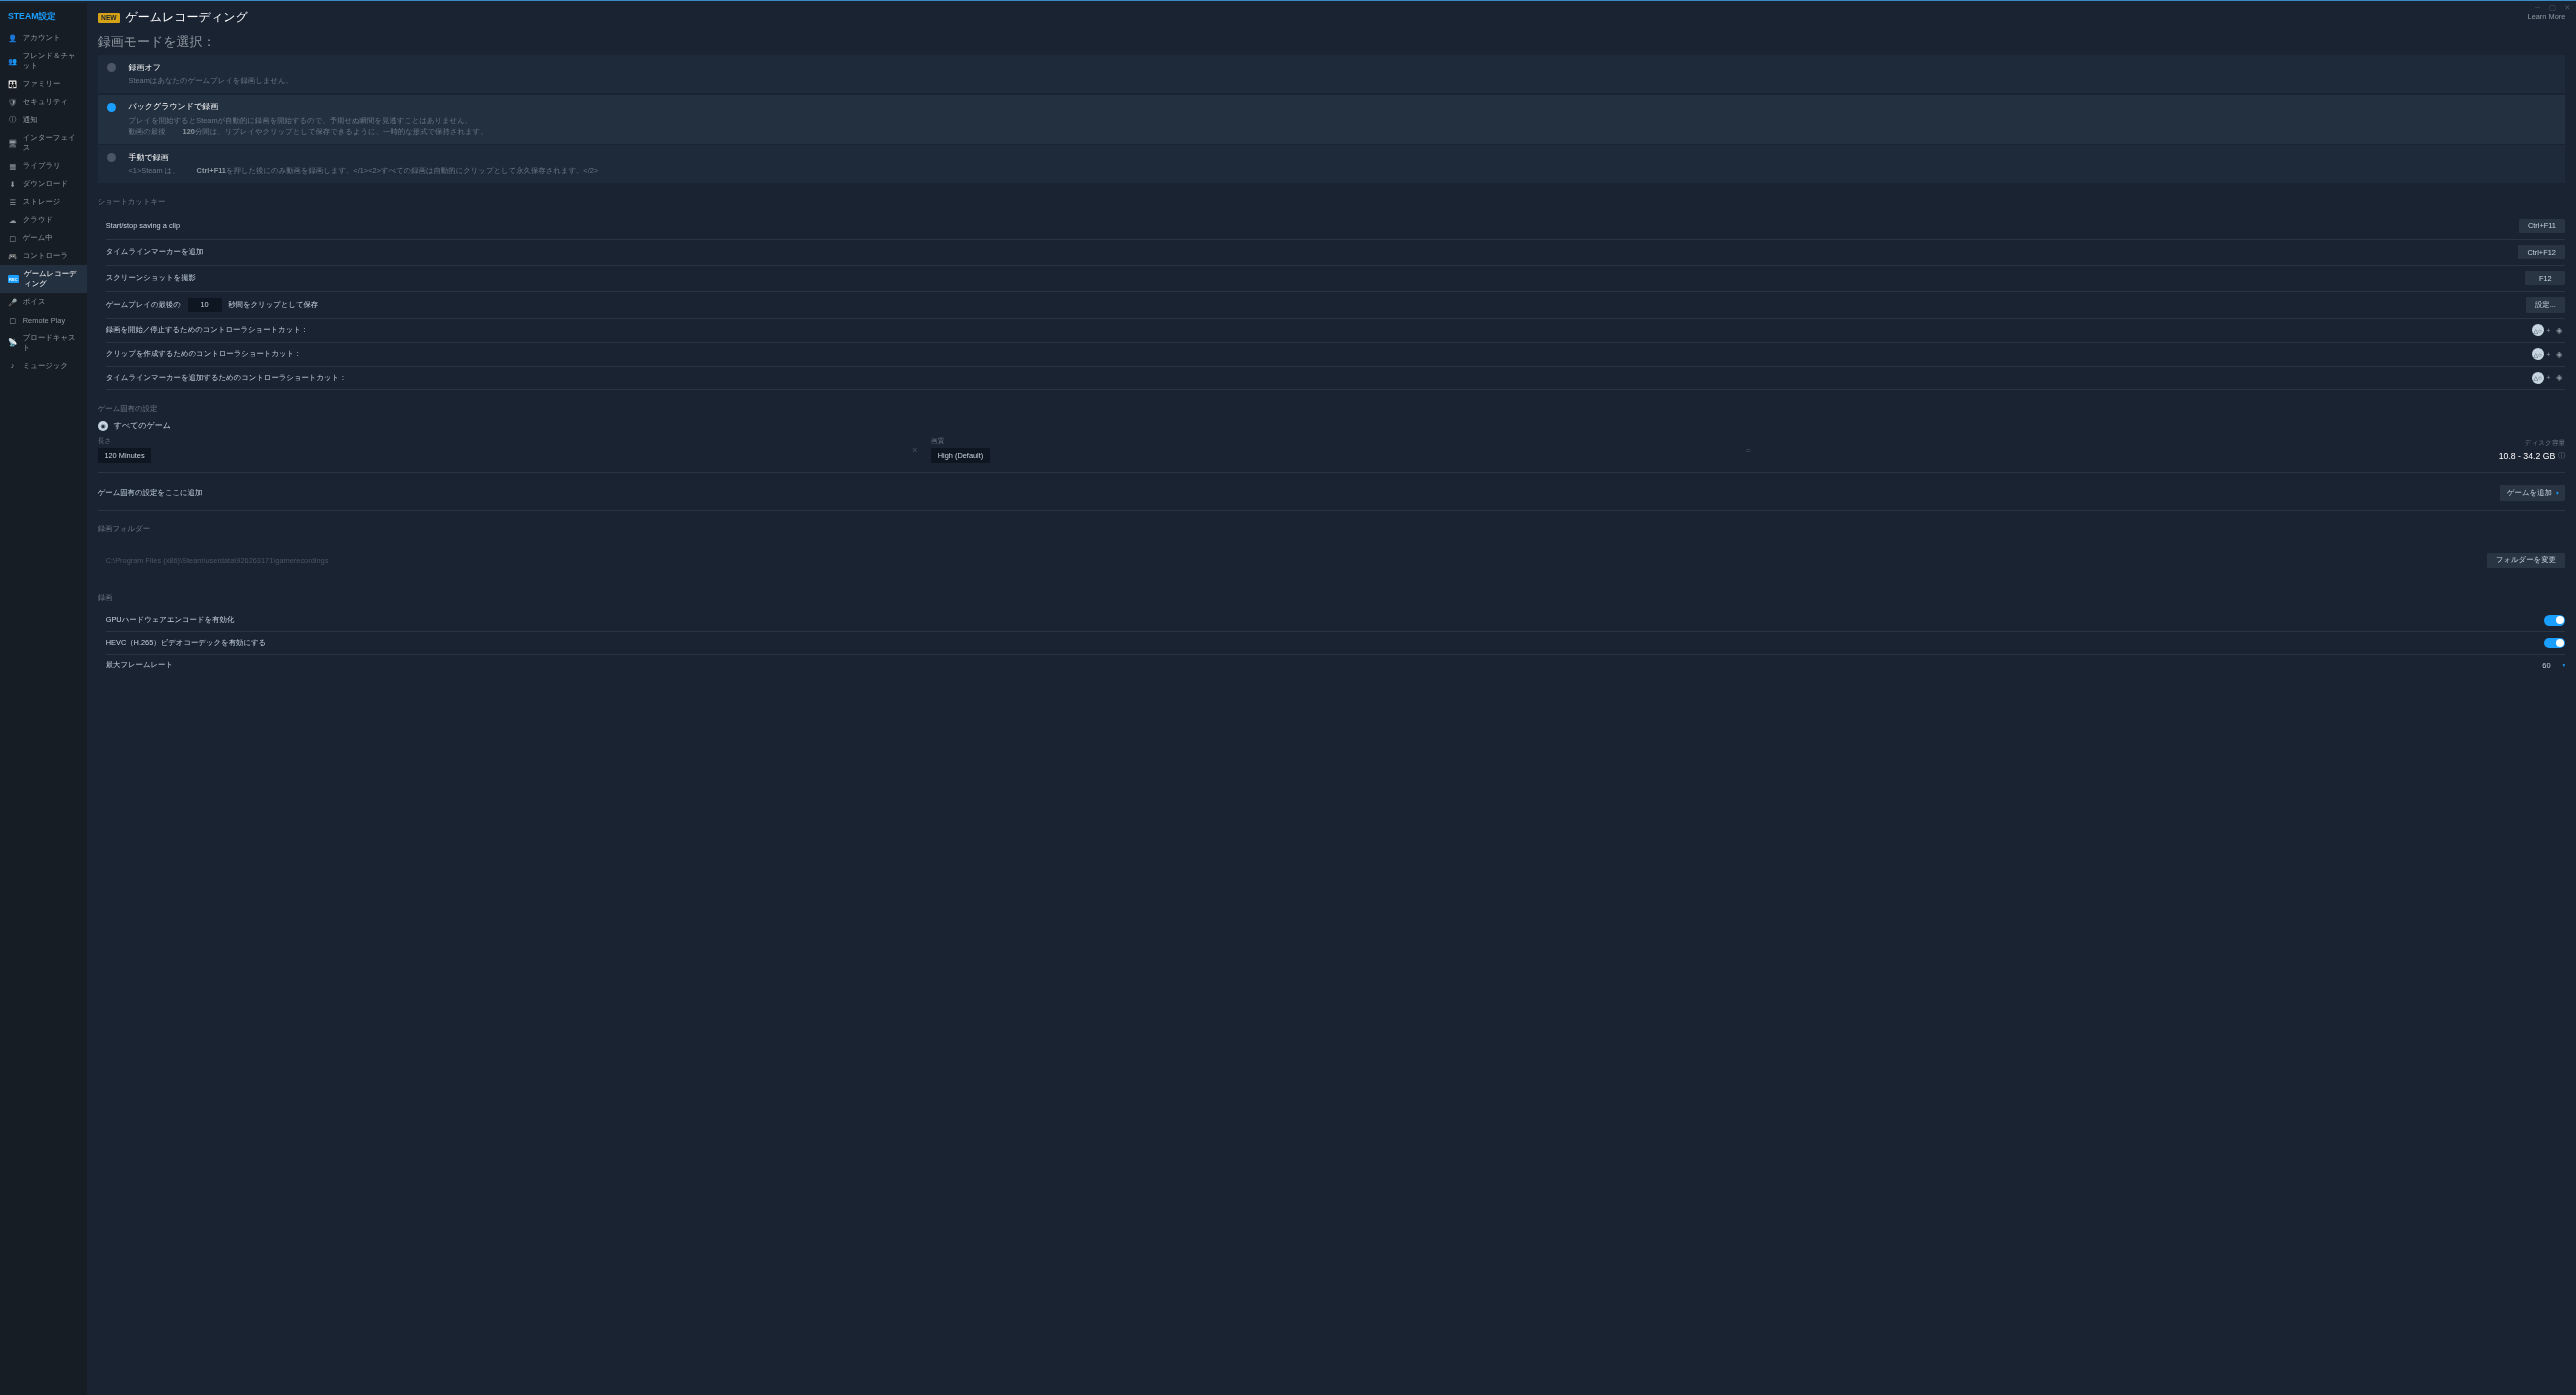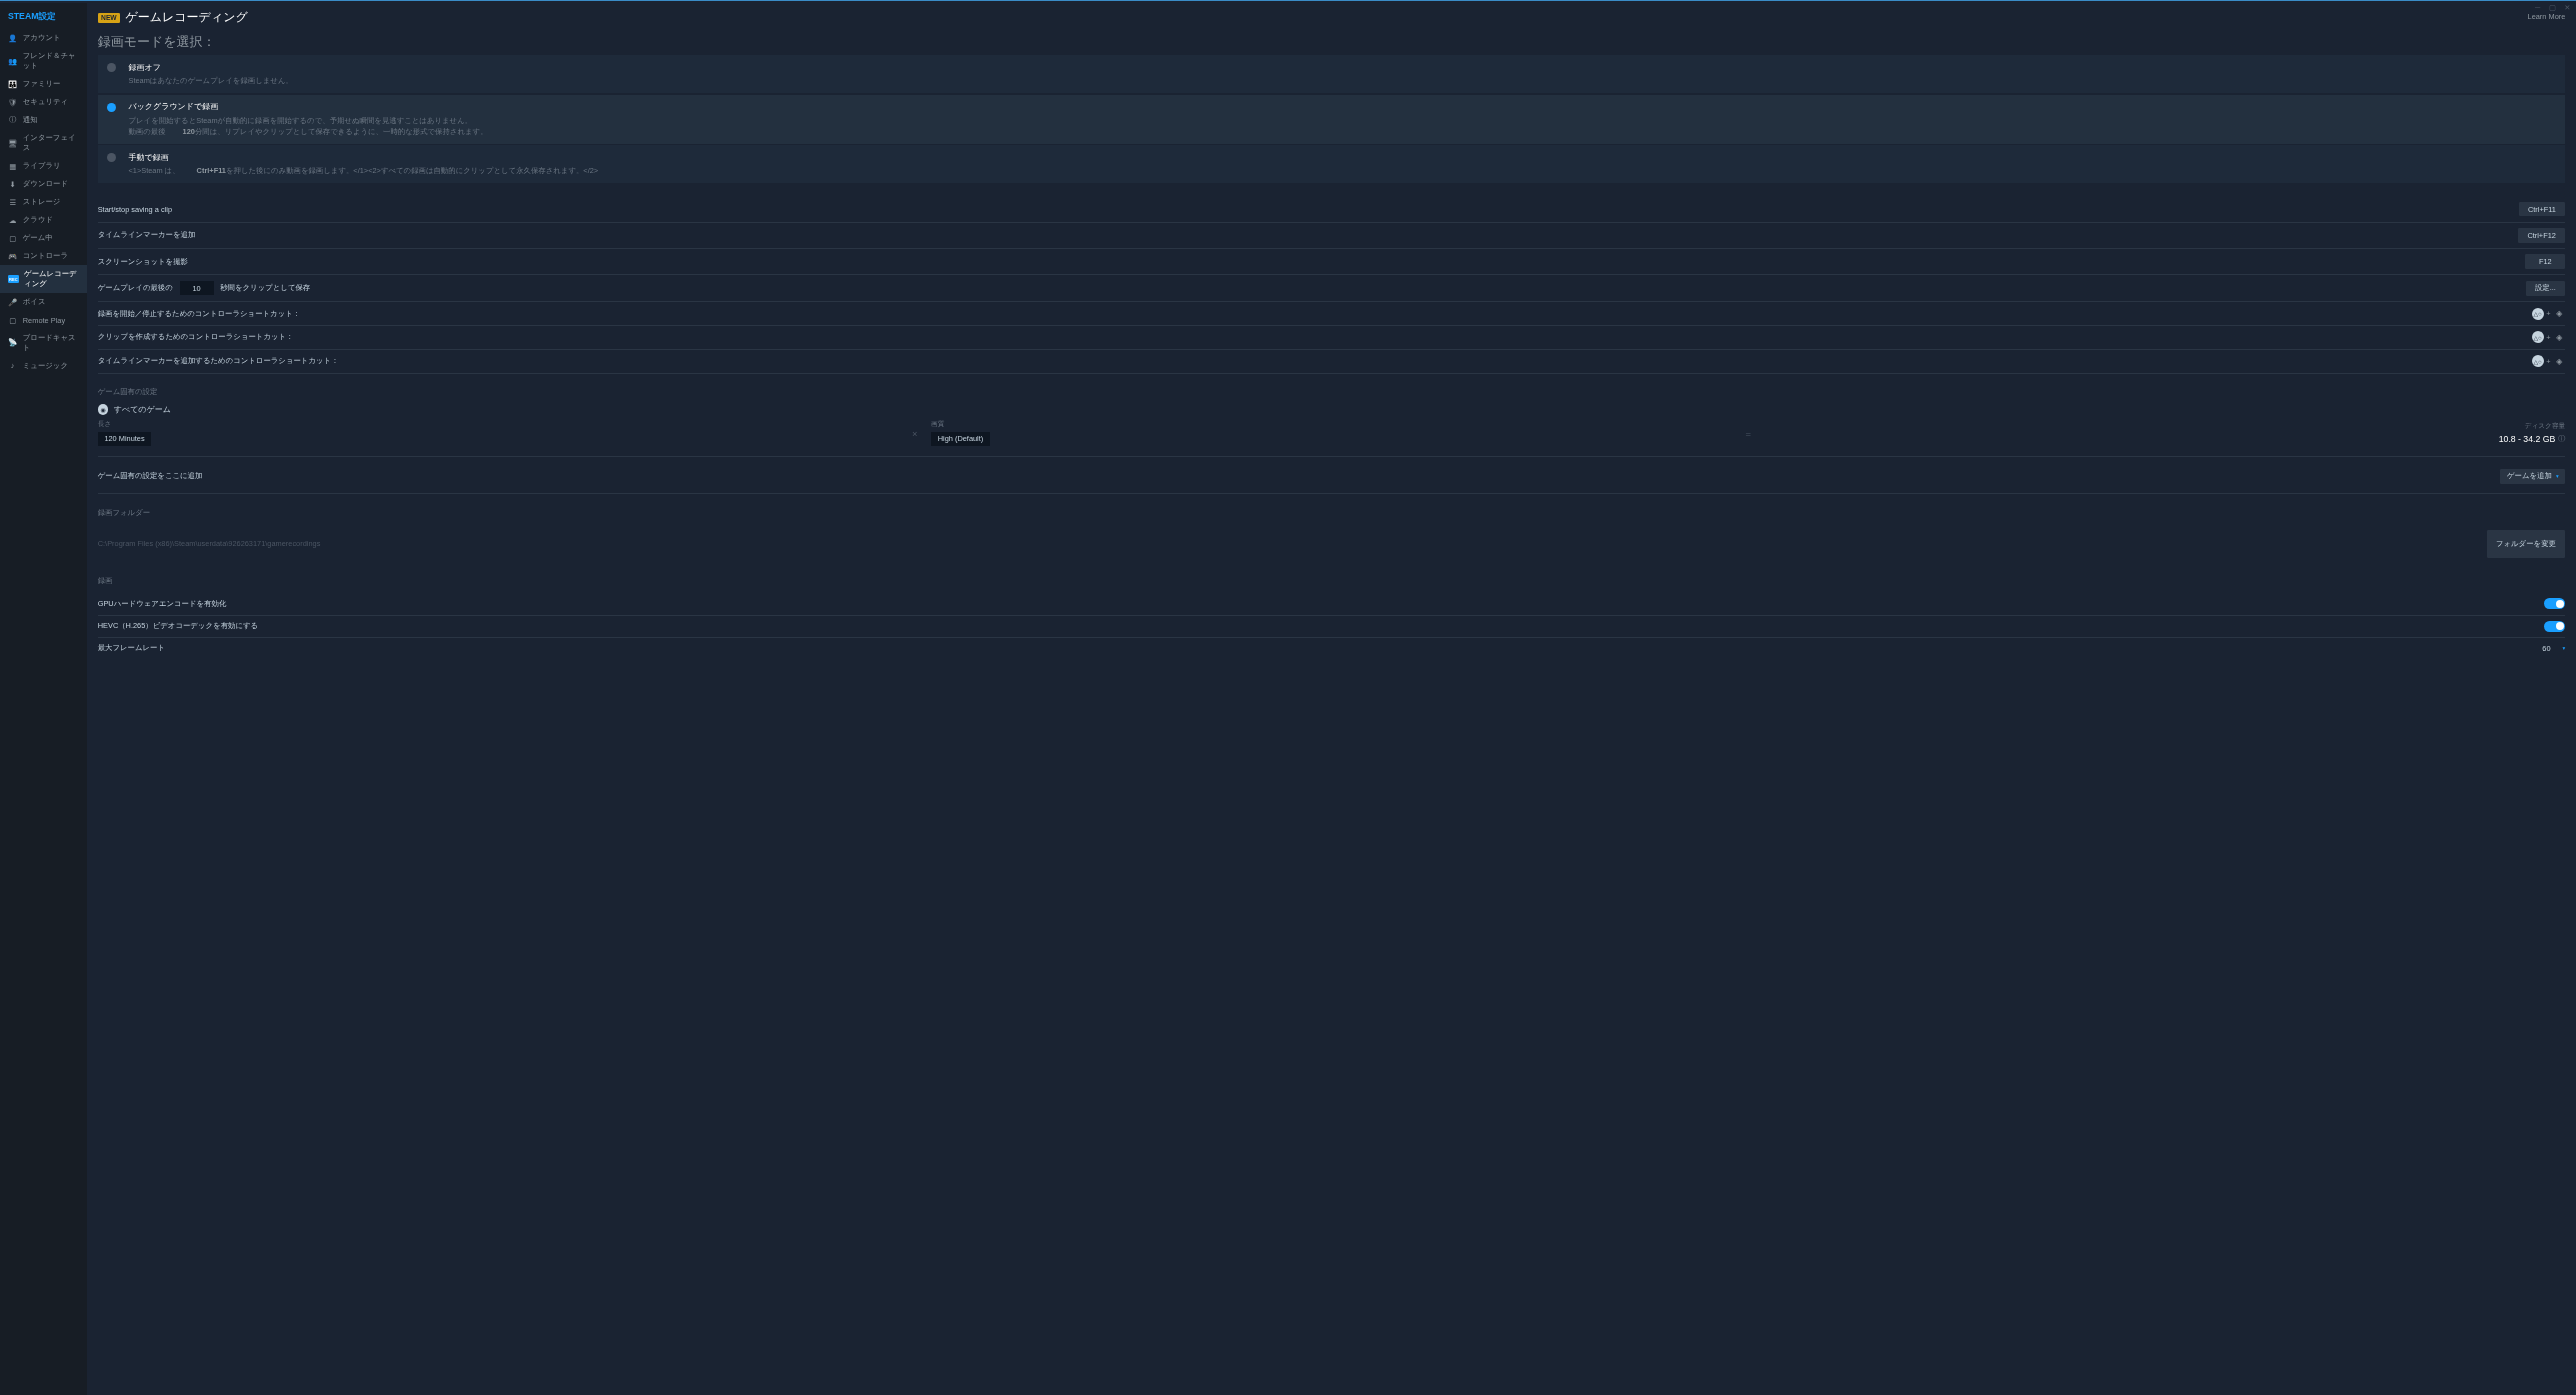--- a/index.html
+++ b/index.html
@@ -149,24 +149,26 @@
 .radio-title { color: #fff; font-size: 8px; margin-bottom: 2.7px; }
 .radio-desc { color: #6b7683; font-size: 7.4px; line-height: 1.5; }
 .radio-desc .bold { font-weight: bold; color: #8f98a0; padding-left: 17px; }
 .section-header {
   color: #6b7683;
   font-size: 7.4px;
   margin: 13.4px 0 6.7px;
 }
 .setting-row {
   display: flex;
+  align-items: center;
   justify-content: space-between;
   padding: 5.4px 0;
   border-bottom: 0.7px solid #2a3544;
   min-height: 20px;
+  margin-left: 8px;
 }
 .setting-row:last-child { border-bottom: none; }
 .setting-label {
   color: #c6d4df;
   font-size: 7.4px;
   display: flex;
   align-items: center;
   gap: 4px;
 }
 .key-binding {
@@ -431,20 +433,21 @@
           <div class="radio-circle"></div>
           <div class="radio-content">
             <div class="radio-title">手動で録画</div>
             <div class="radio-desc">
               <span>&lt;1&gt;Steam は、</span><span class="bold">Ctrl+F11</span><span>を押した後にのみ動画を録画します。&lt;/1&gt;&lt;2&gt;すべての録画は自動的にクリップとして永久保存されます。&lt;/2&gt;</span>
             </div>
           </div>
         </div>
       </div>
 
+      <div class="section-header">ショートカットキー</div>
 
       <div class="setting-row">
         <span class="setting-label">Start/stop saving a clip</span>
         <span class="key-binding">Ctrl+F11</span>
       </div>
       <div class="setting-row">
         <span class="setting-label">タイムラインマーカーを追加</span>
         <span class="key-binding">Ctrl+F12</span>
       </div>
       <div class="setting-row">

